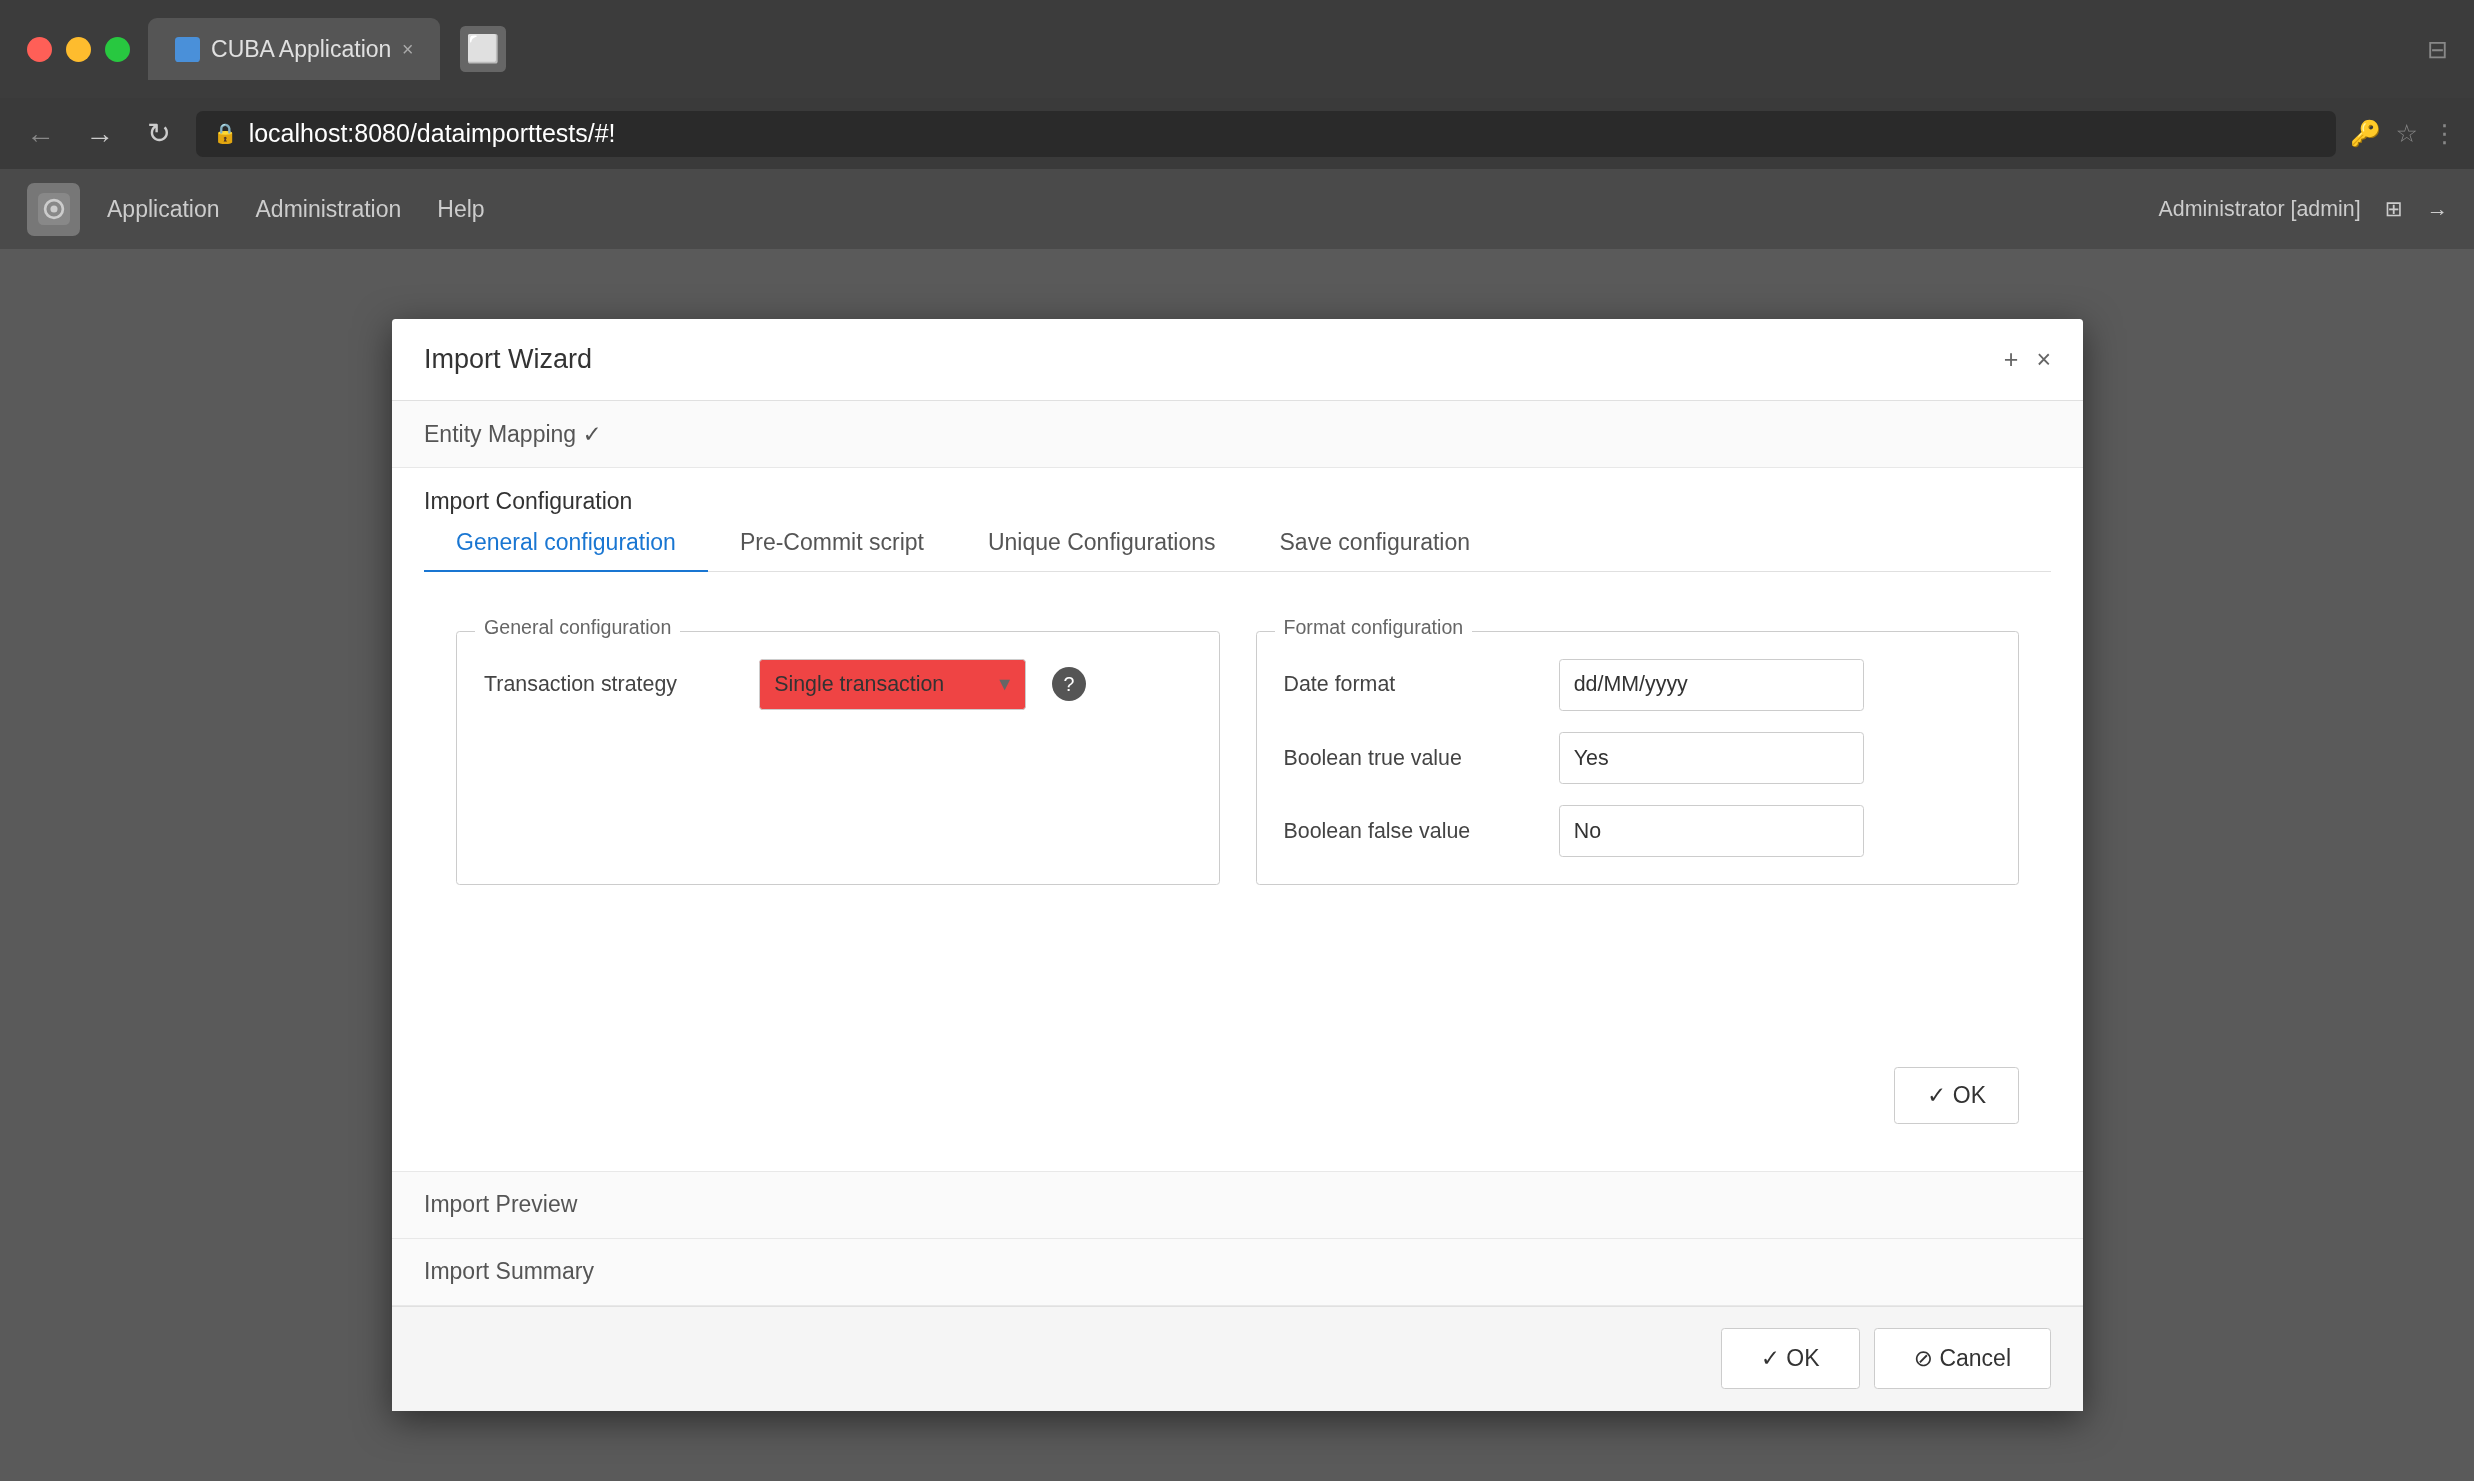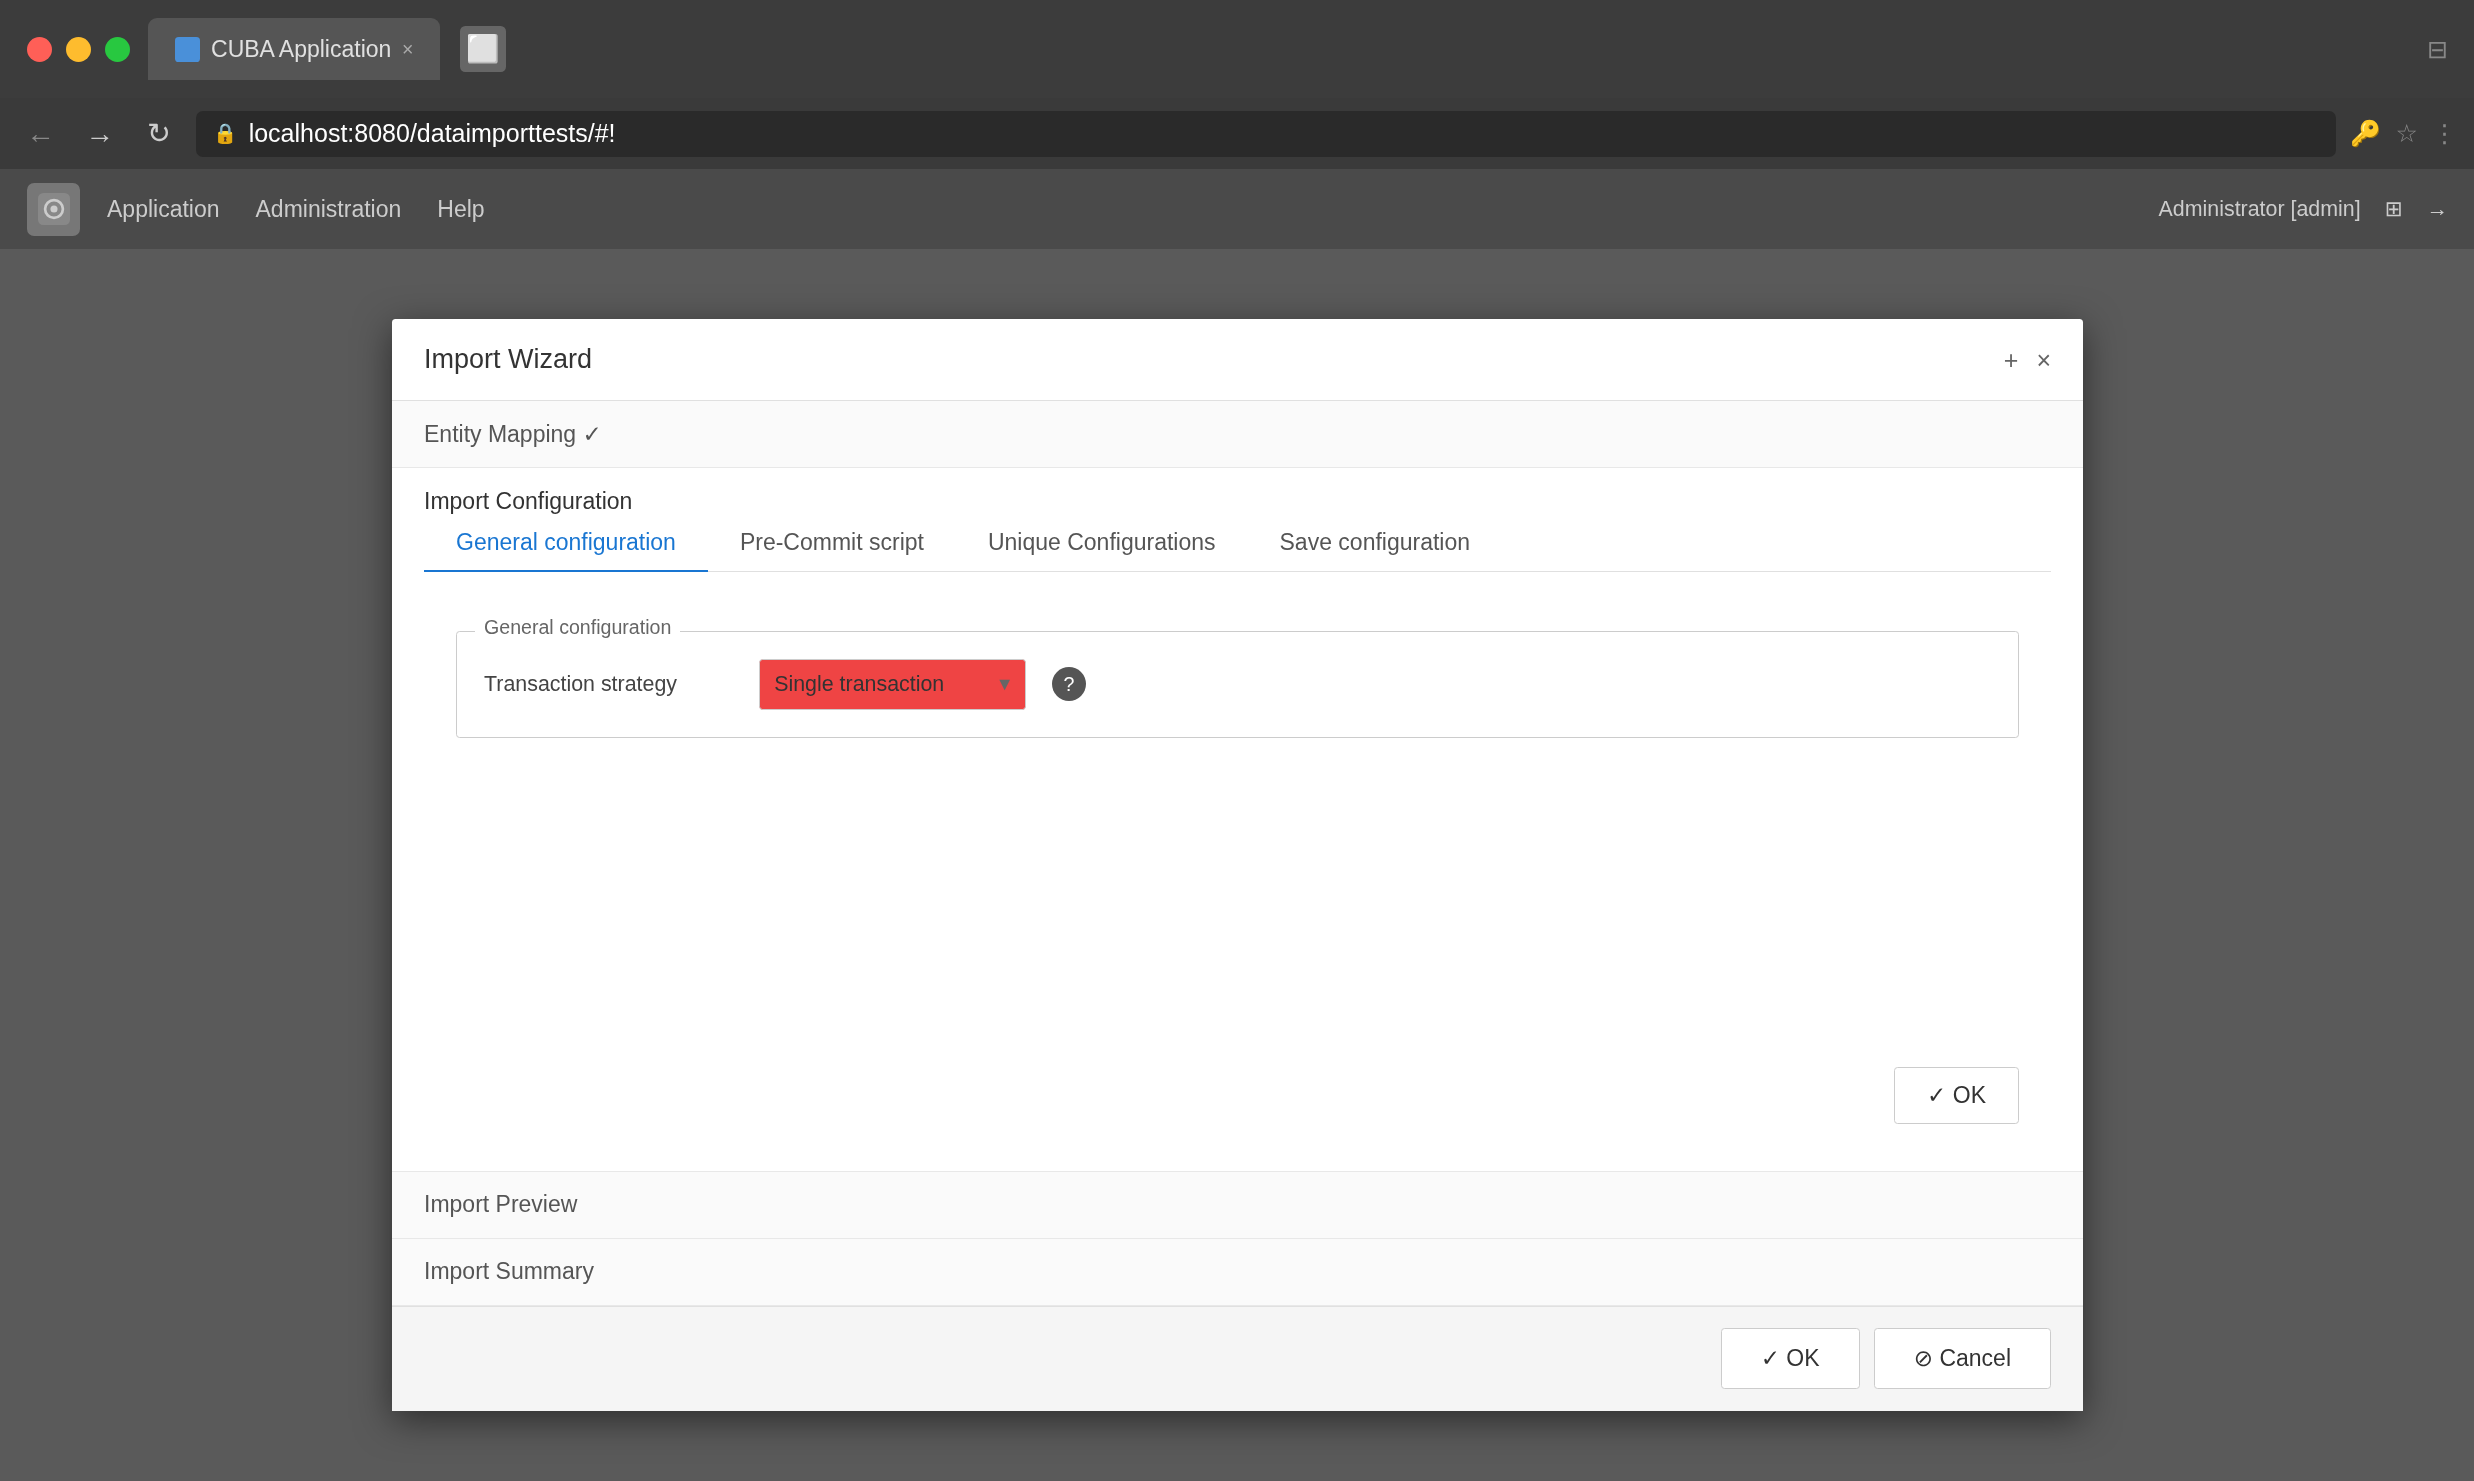--- a/index.html
+++ b/index.html
@@ -205,21 +205,21 @@
 
     .modal {
       background: #fff;
       border-radius: 3.6px;
       width: 1691px;
       box-shadow: 0 9px 36px rgba(0,0,0,0.5);
     }
 
     .modal-header {
       display: flex;
-      align-items: flex-end;
+      align-items: center;
       justify-content: space-between;
       padding: 25px 32px;
       border-bottom: 0.9px solid #e0e0e0;
       gap: 17px;
     }
 
     .modal-title {
       font-size: 27px;
       color: #333;
       font-weight: 500;
@@ -525,20 +525,35 @@
                         <option>No transaction</option>
                       </select>
                       <span class="select-arrow">▼</span>
                     </div>
                     <div class="help-icon">
                       <span>?</span>
                     </div>
                   </div>
                 </div>
 
+                <div class="config-group">
+                  <span class="config-group-title">Format configuration</span>
+                  <div class="config-row">
+                    <span class="config-label">Date format</span>
+                    <input class="config-input" type="text" value="dd/MM/yyyy" style="">
+                  </div>
+                  <div class="config-row">
+                    <span class="config-label">Boolean true value</span>
+                    <input class="config-input" type="text" value="Yes" style="">
+                  </div>
+                  <div class="config-row">
+                    <span class="config-label">Boolean false value</span>
+                    <input class="config-input" type="text" value="No" style="">
+                  </div>
+                </div>
 
               </div>
             </div>
 
             
             <div class="step-footer">
               <button class="btn-ok-small">
                 <span>✓ OK</span>
               </button>
             </div>

